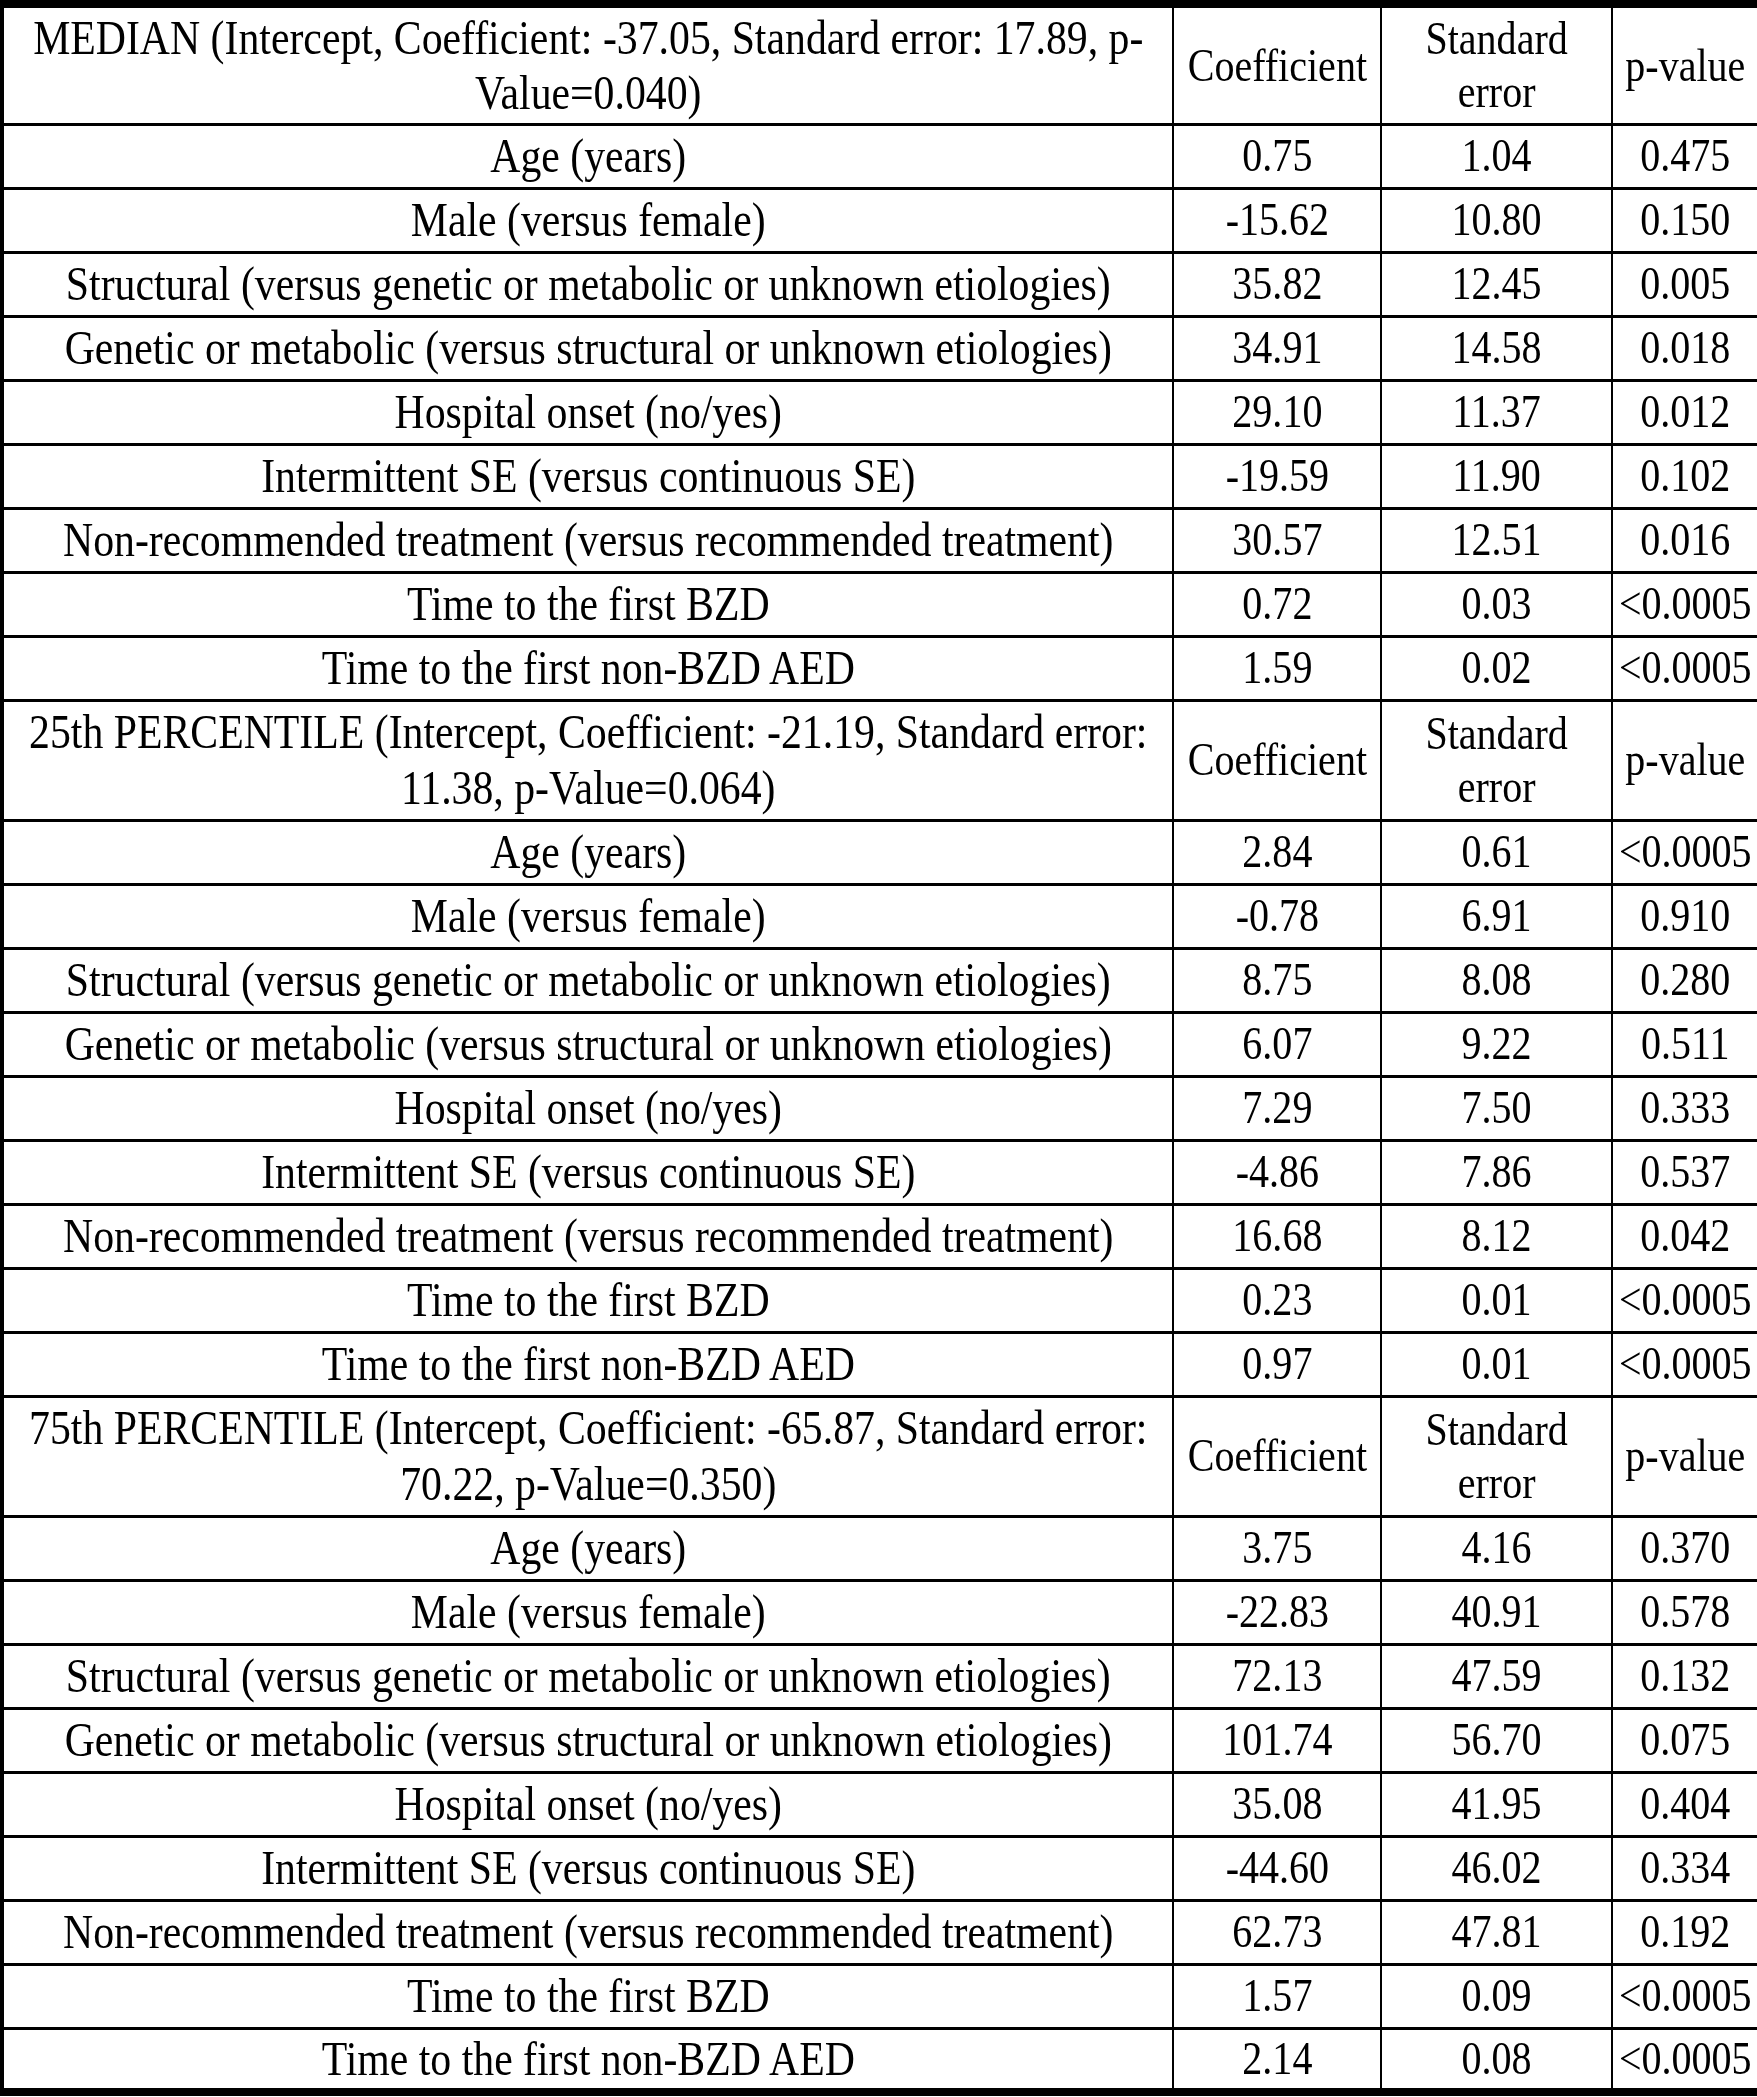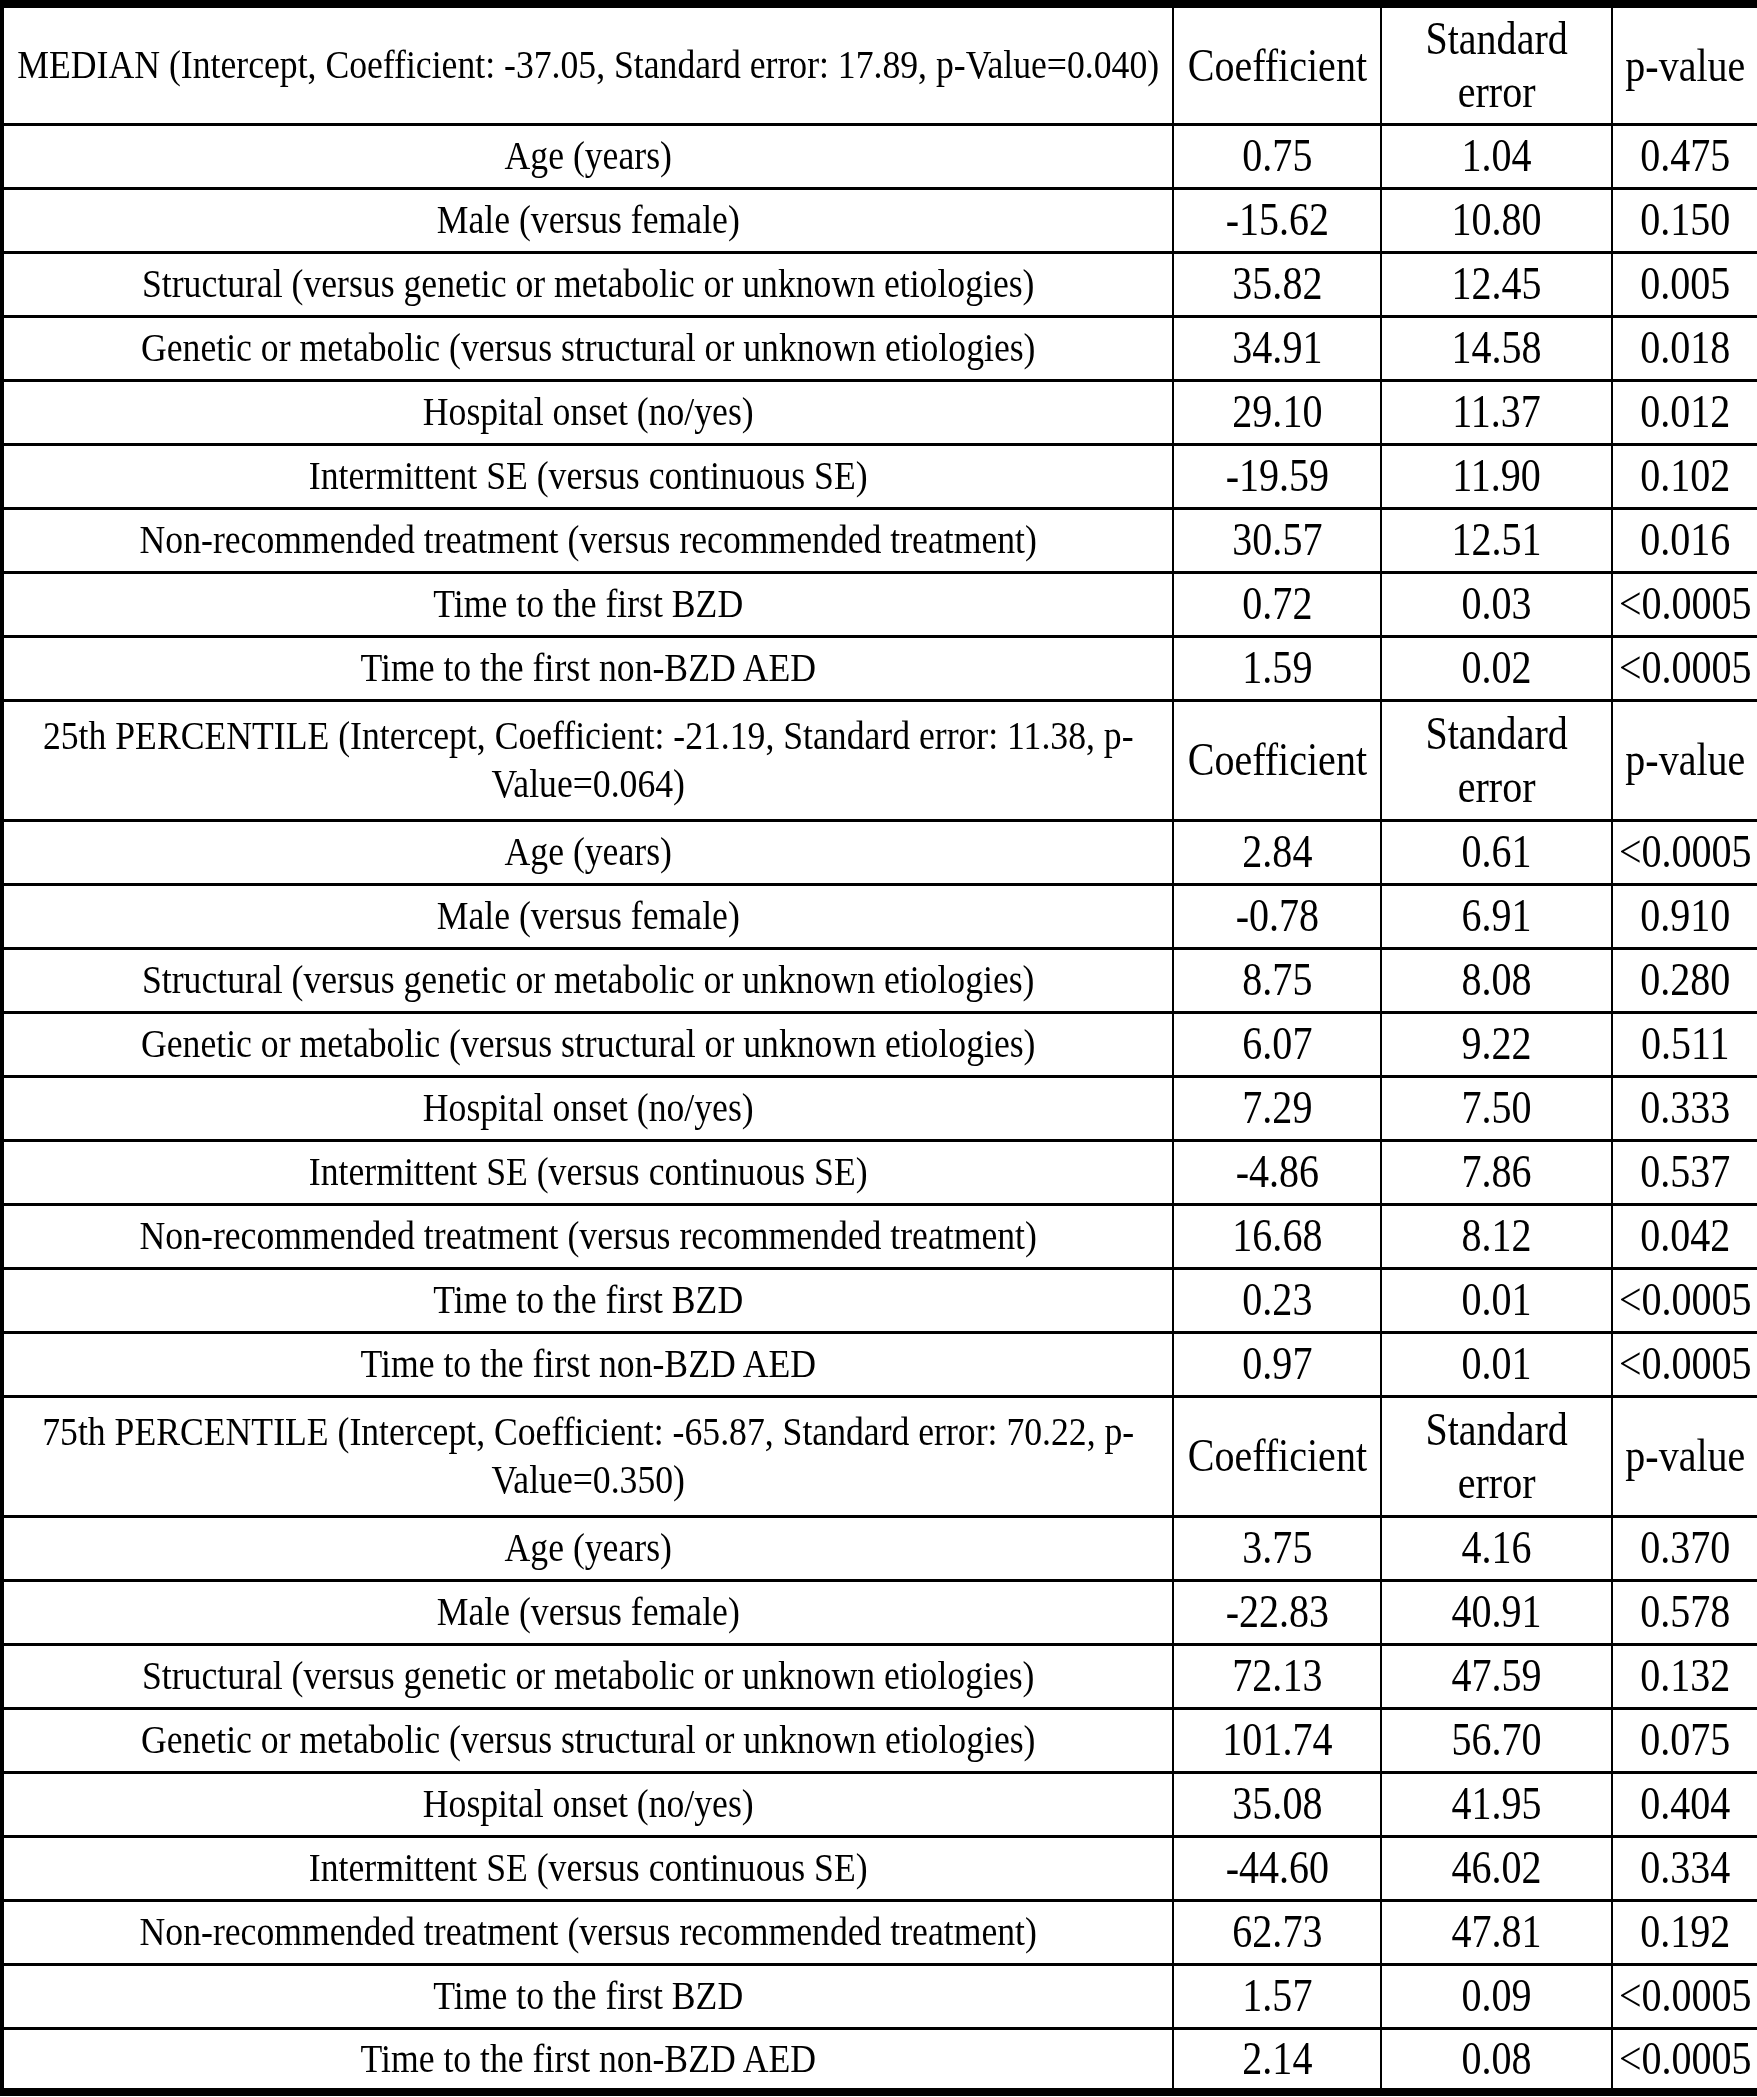--- a/index.html
+++ b/index.html
@@ -30,21 +30,21 @@
     margin: 0;
     text-align: center;
     vertical-align: middle;
     overflow: hidden;
     font-weight: normal;
     font-size: 46px;
     line-height: 1.16;
   }
   tr.data-row { height: 64px; }
   tr.header-row { height: 120px; }
-  td.c0, th.c0 { font-size: 41px; }
+  td.c0, th.c0 { font-size: 48px; }
   
   .sq {
     display: block;
     width: 114.94%;
     margin-left: -7.47%;
     transform: scaleX(0.87);
     text-align: center;
   }
   .nowrap { white-space: nowrap; }
 </style>

